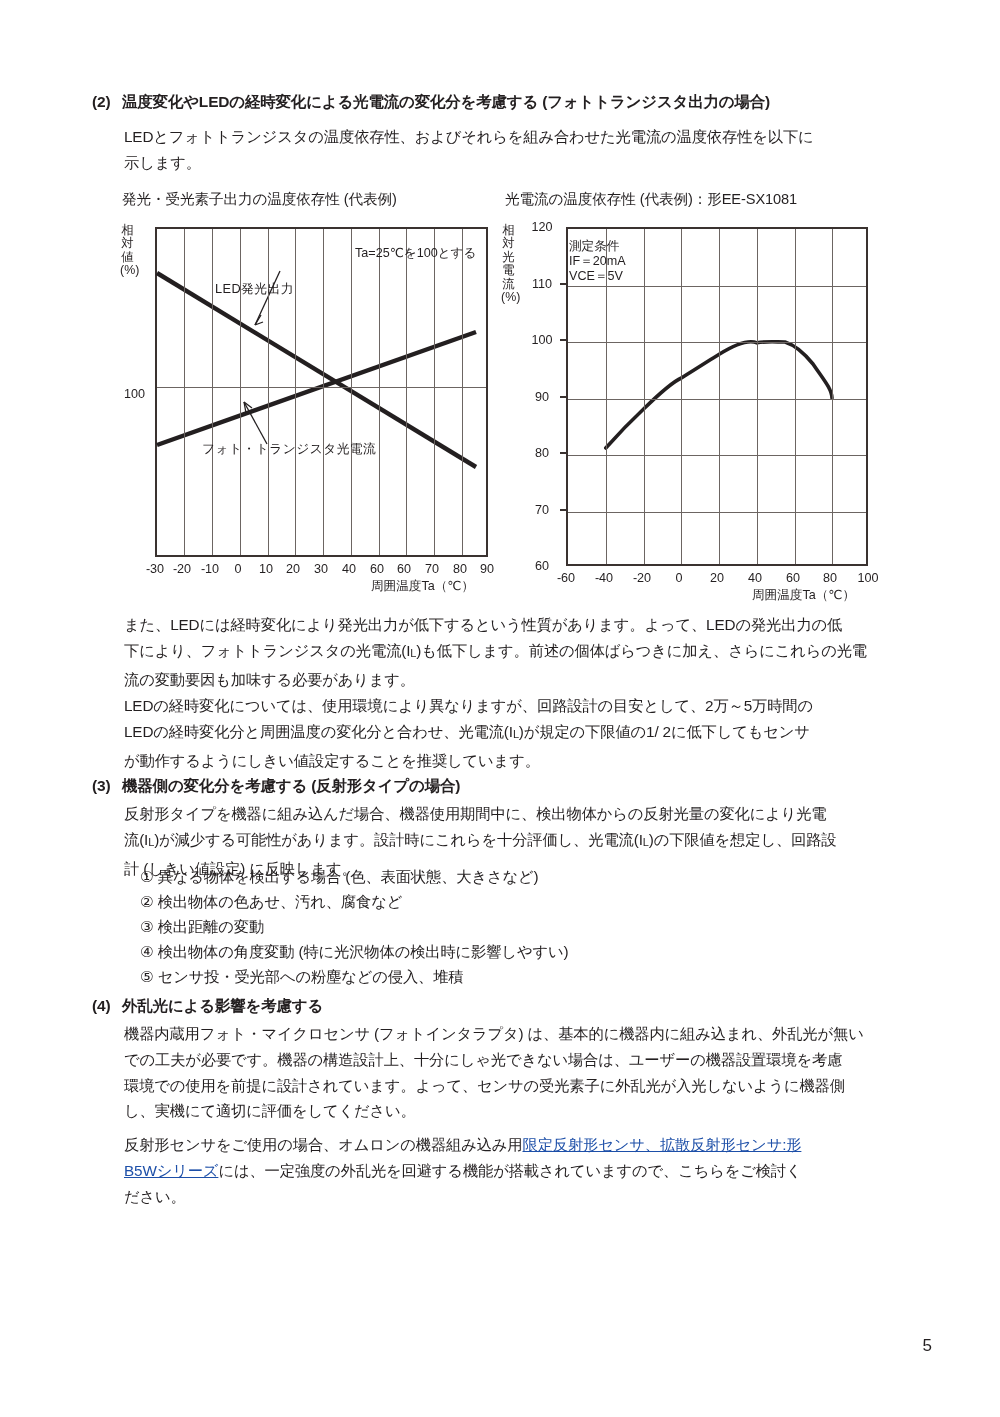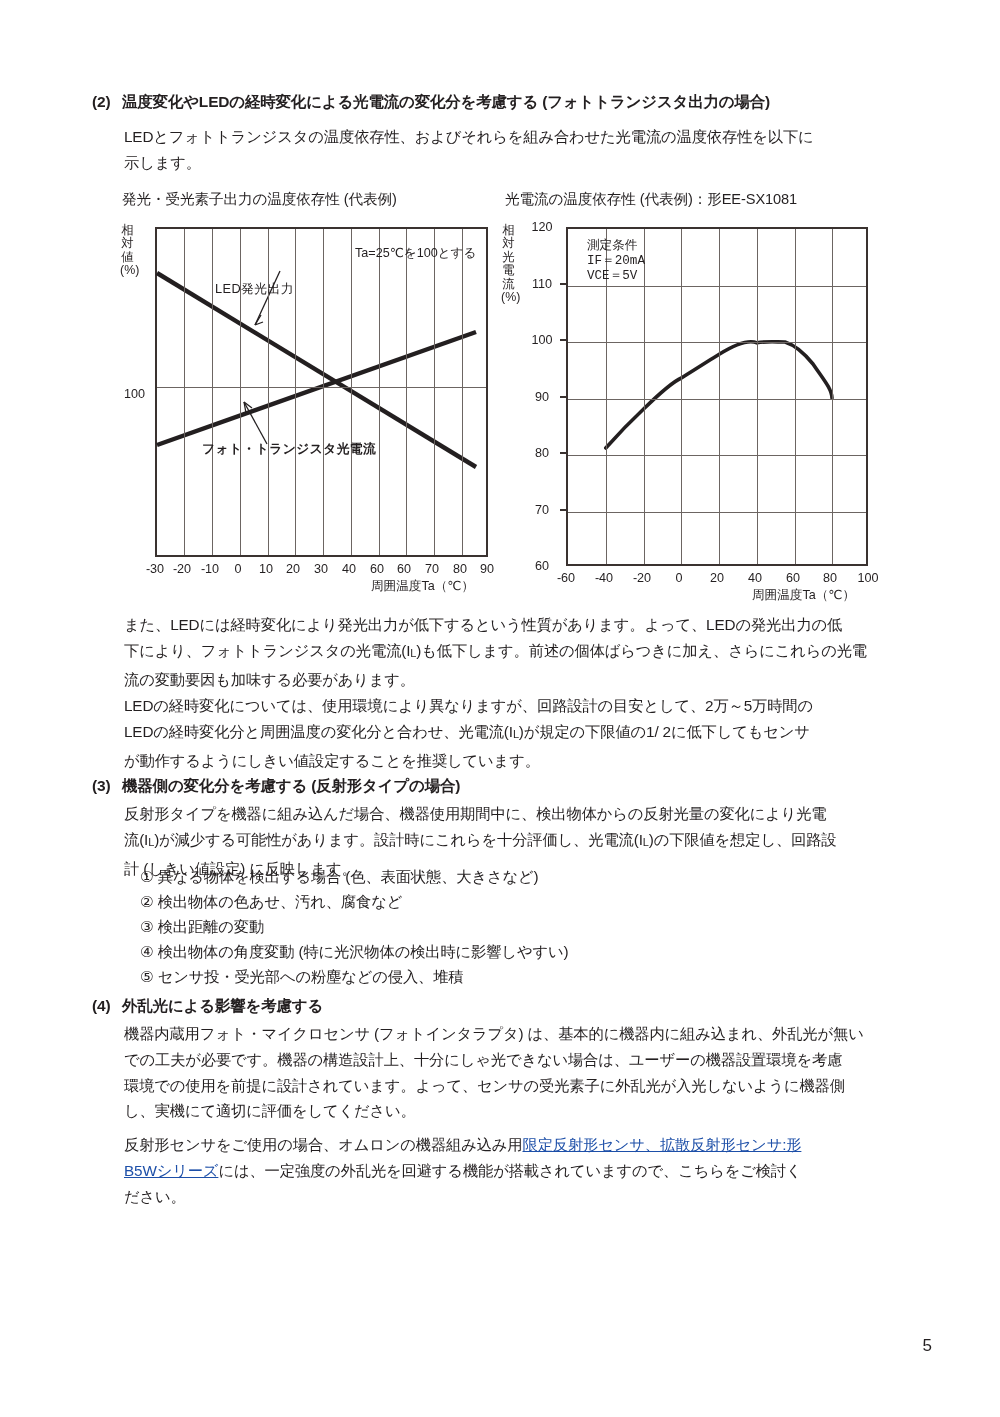--- a/index.html
+++ b/index.html
@@ -175,21 +175,21 @@
         <path d="M 123 42 L 98 96" stroke="#231f20" stroke-width="1.3" fill="none"></path>
         <path d="M 98 96 L 104 86 M 98 96 L 106 93" stroke="#231f20" stroke-width="1.3" fill="none"></path>
 
         <path d="M 110 215 L 87 173" stroke="#231f20" stroke-width="1.3" fill="none"></path>
         <path d="M 87 173 L 89 184 M 87 173 L 95 179" stroke="#231f20" stroke-width="1.3" fill="none"></path>
       </svg>
 
       <div class="note" style="left:198px; top:17px;">Ta=25℃を100とする</div>
 
       <div class="curve-label" style="left:58px; top:52px;">LED発光出力</div>
-      <div class="curve-label" style="left:45px; top:212px;font-weight:bold;">フォト・トランジスタ光電流</div>
+      <div class="curve-label" style="left:45px; top:212px;">フォト・トランジスタ光電流</div>
     </div>
 
     <div class="tick-lbl tick-y" style="left:0px; top:176px; width:33px;">100</div>
 
     <div class="tick-lbl tick-x" style="left:37px;  top:344px;">-30</div>
     <div class="tick-lbl tick-x" style="left:64px;  top:344px;">-20</div>
     <div class="tick-lbl tick-x" style="left:92px;  top:344px;">-10</div>
     <div class="tick-lbl tick-x" style="left:120px; top:344px;">0</div>
     <div class="tick-lbl tick-x" style="left:148px; top:344px;">10</div>
     <div class="tick-lbl tick-x" style="left:175px; top:344px;">20</div>
@@ -229,21 +229,21 @@
         <path d="M 37.8 219.0
                  C 52 203 66 189 75.6 180.0
                  C 90 166 104 153 113.4 149.0
                  C 128 140 142 131 151.2 125.2
                  C 166 116 180 110 189.0 113.8
                  C 199 112 208 113 217.0 113.0
                  C 227 116 236 124 245.0 135.0
                  C 255 150 264 160 264.0 169.3" stroke="#231f20" stroke-width="3.6" fill="none" stroke-linecap="round"></path>
       </svg>
 
-      <div class="note" style="left:19px; top:10px;font-family:Liberation Mono, monospace;"><span>測定条件</span>
+      <div class="note" style="left:1px; top:10px;"><span>測定条件</span>
 <span>IF＝20mA</span>
 <span>VCE＝5V</span></div>
     </div>
 
     <div class="tick-lbl tick-y" style="left:22px; top:9px;   width:40px;">120</div>
     <div class="tick-lbl tick-y" style="left:22px; top:66px;  width:40px;">110</div>
     <div class="tick-lbl tick-y" style="left:22px; top:122px; width:40px;">100</div>
     <div class="tick-lbl tick-y" style="left:22px; top:179px; width:40px;">90</div>
     <div class="tick-lbl tick-y" style="left:22px; top:235px; width:40px;">80</div>
     <div class="tick-lbl tick-y" style="left:22px; top:292px; width:40px;">70</div>

